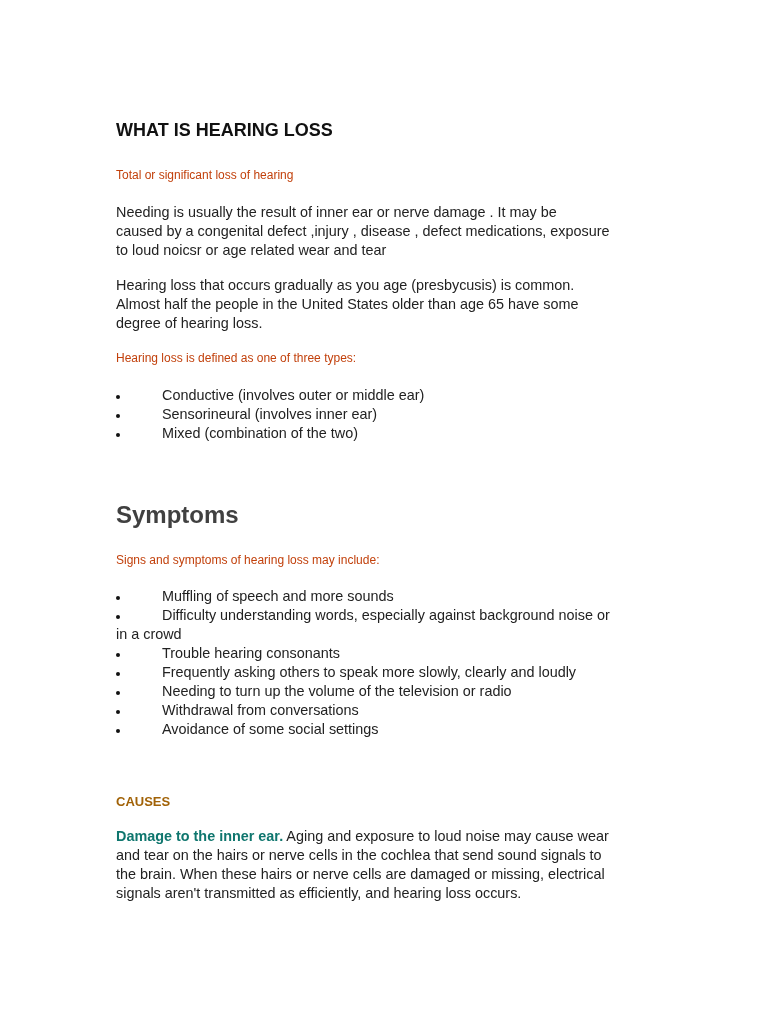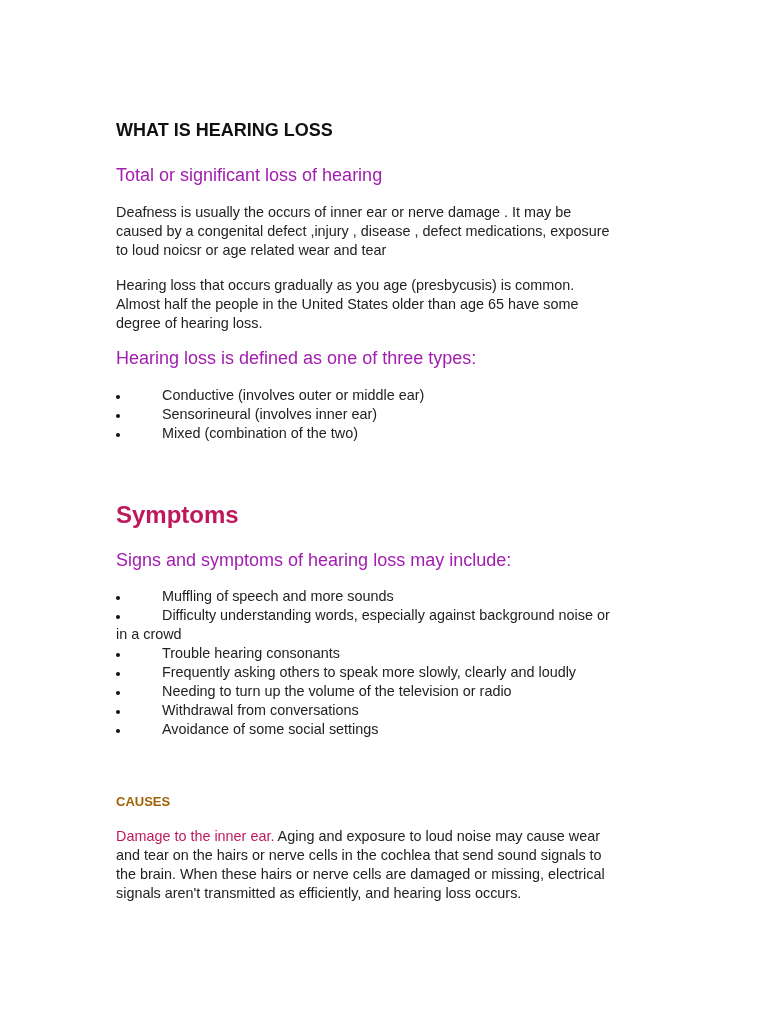--- a/index.html
+++ b/index.html
@@ -28,31 +28,31 @@
   }
   .h1 {
     font-size: 18px;
     font-weight: bold;
     color: #111;
     letter-spacing: 0px;
   }
   .h2 {
     font-size: 24px;
     font-weight: bold;
-    color: #be185d;
+    color: #404040;
   }
   .h3 {
     font-size: 13px;
     font-weight: bold;
     color: #a16207;
   }
   .p {
-    font-size: 18px;
+    font-size: 12px;
     line-height: 19px;
-    color: #a21caf;
+    color: #c2410c;
   }
   .para {
     position: absolute;
     left: 116px;
     width: 560px;
     font-size: 14.4px;
     line-height: 19px;
     color: #222;
   }
   .para .line { display: block; white-space: nowrap; }
@@ -84,33 +84,33 @@
   .bullet-row .txt {
     position: absolute;
     left: 46px;
     top: 0;
   }
   .bullet-row .cont {
     position: absolute;
     left: 0;
     top: 19px;
   }
-  b.lead { font-weight: normal; color: #be185d; }
+  b.lead { font-weight: bold; color: #0f766e; }
 </style>
 </head>
 <body>
 
 <div class="page">
 
   <div class="abs h1" style="top:120px;">WHAT IS HEARING LOSS</div>
 
   <div class="abs p" style="top:166px;">Total or significant loss of hearing</div>
 
   <div class="para" style="top:203px;">
-    <span class="line">Deafness is usually the occurs of inner ear or nerve damage . It may be</span>
+    <span class="line">Needing is usually the result of inner ear or nerve damage . It may be</span>
     <span class="line">caused by a congenital defect ,injury , disease , defect medications, exposure</span>
     <span class="line">to loud noicsr or age related wear and tear</span>
   </div>
 
   <div class="para" style="top:276px;">
     <span class="line">Hearing loss that occurs gradually as you age (presbycusis) is common.</span>
     <span class="line">Almost half the people in the United States older than age 65 have some</span>
     <span class="line">degree of hearing loss.</span>
   </div>
 

